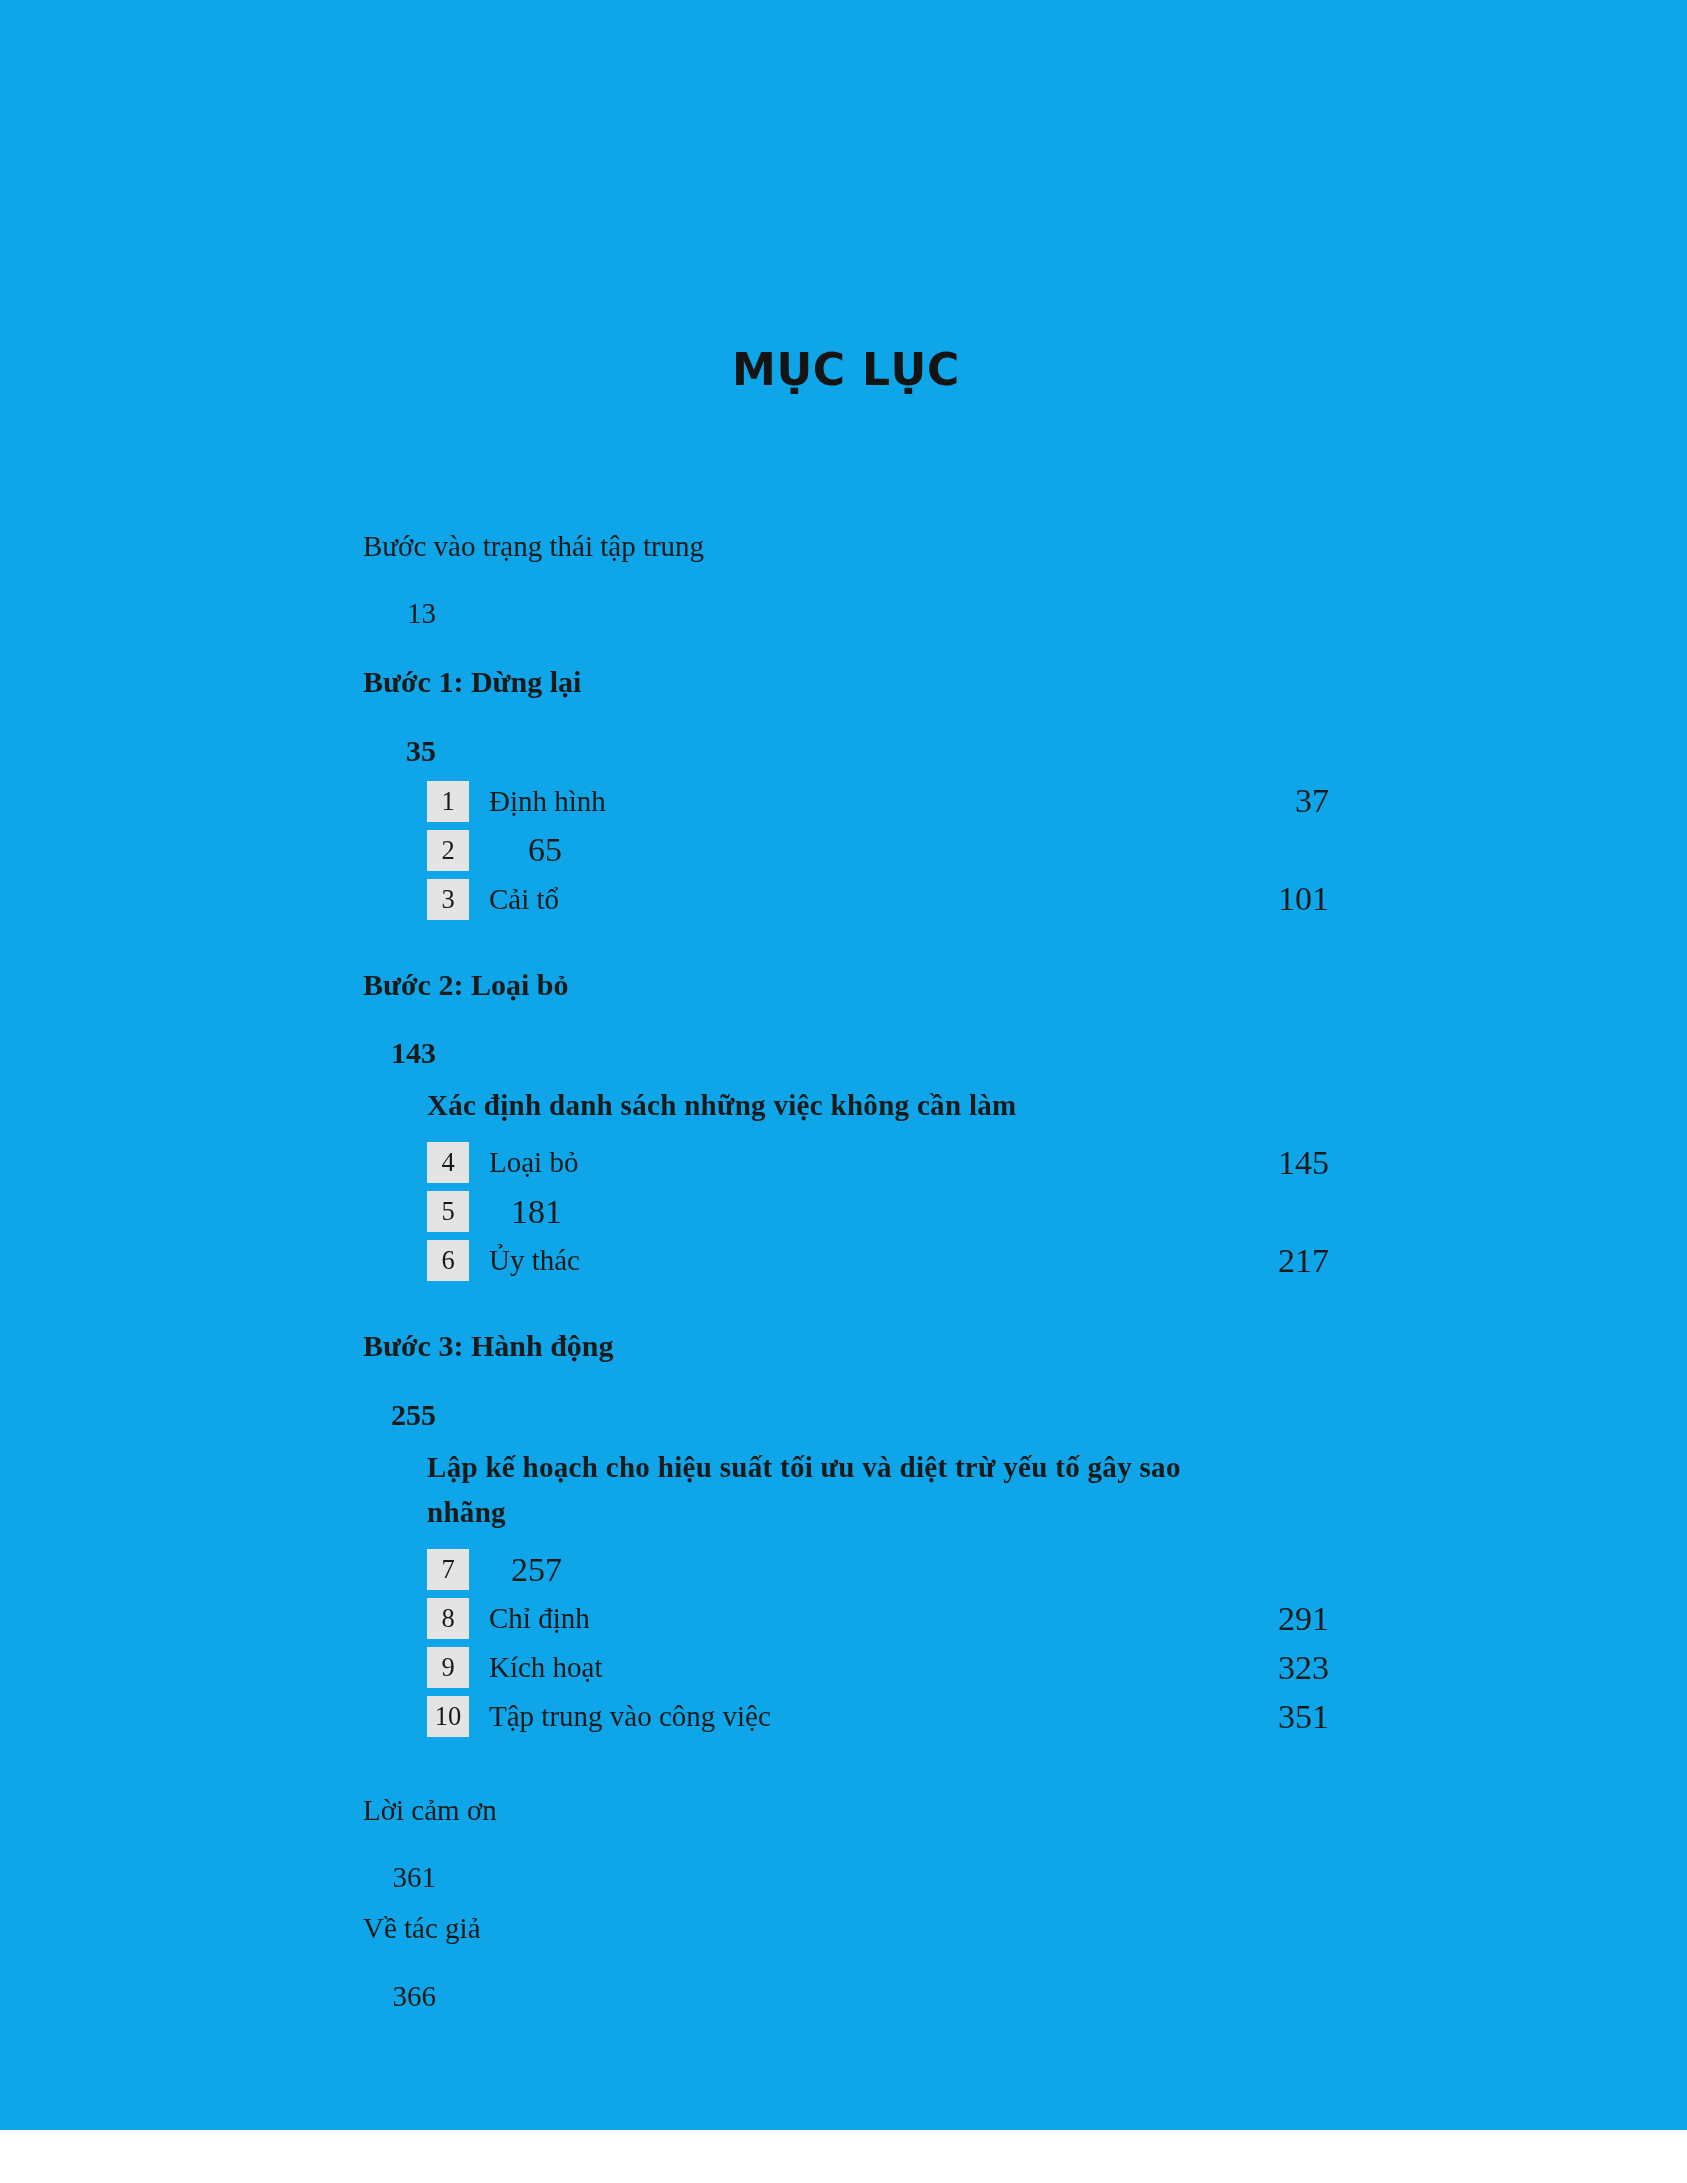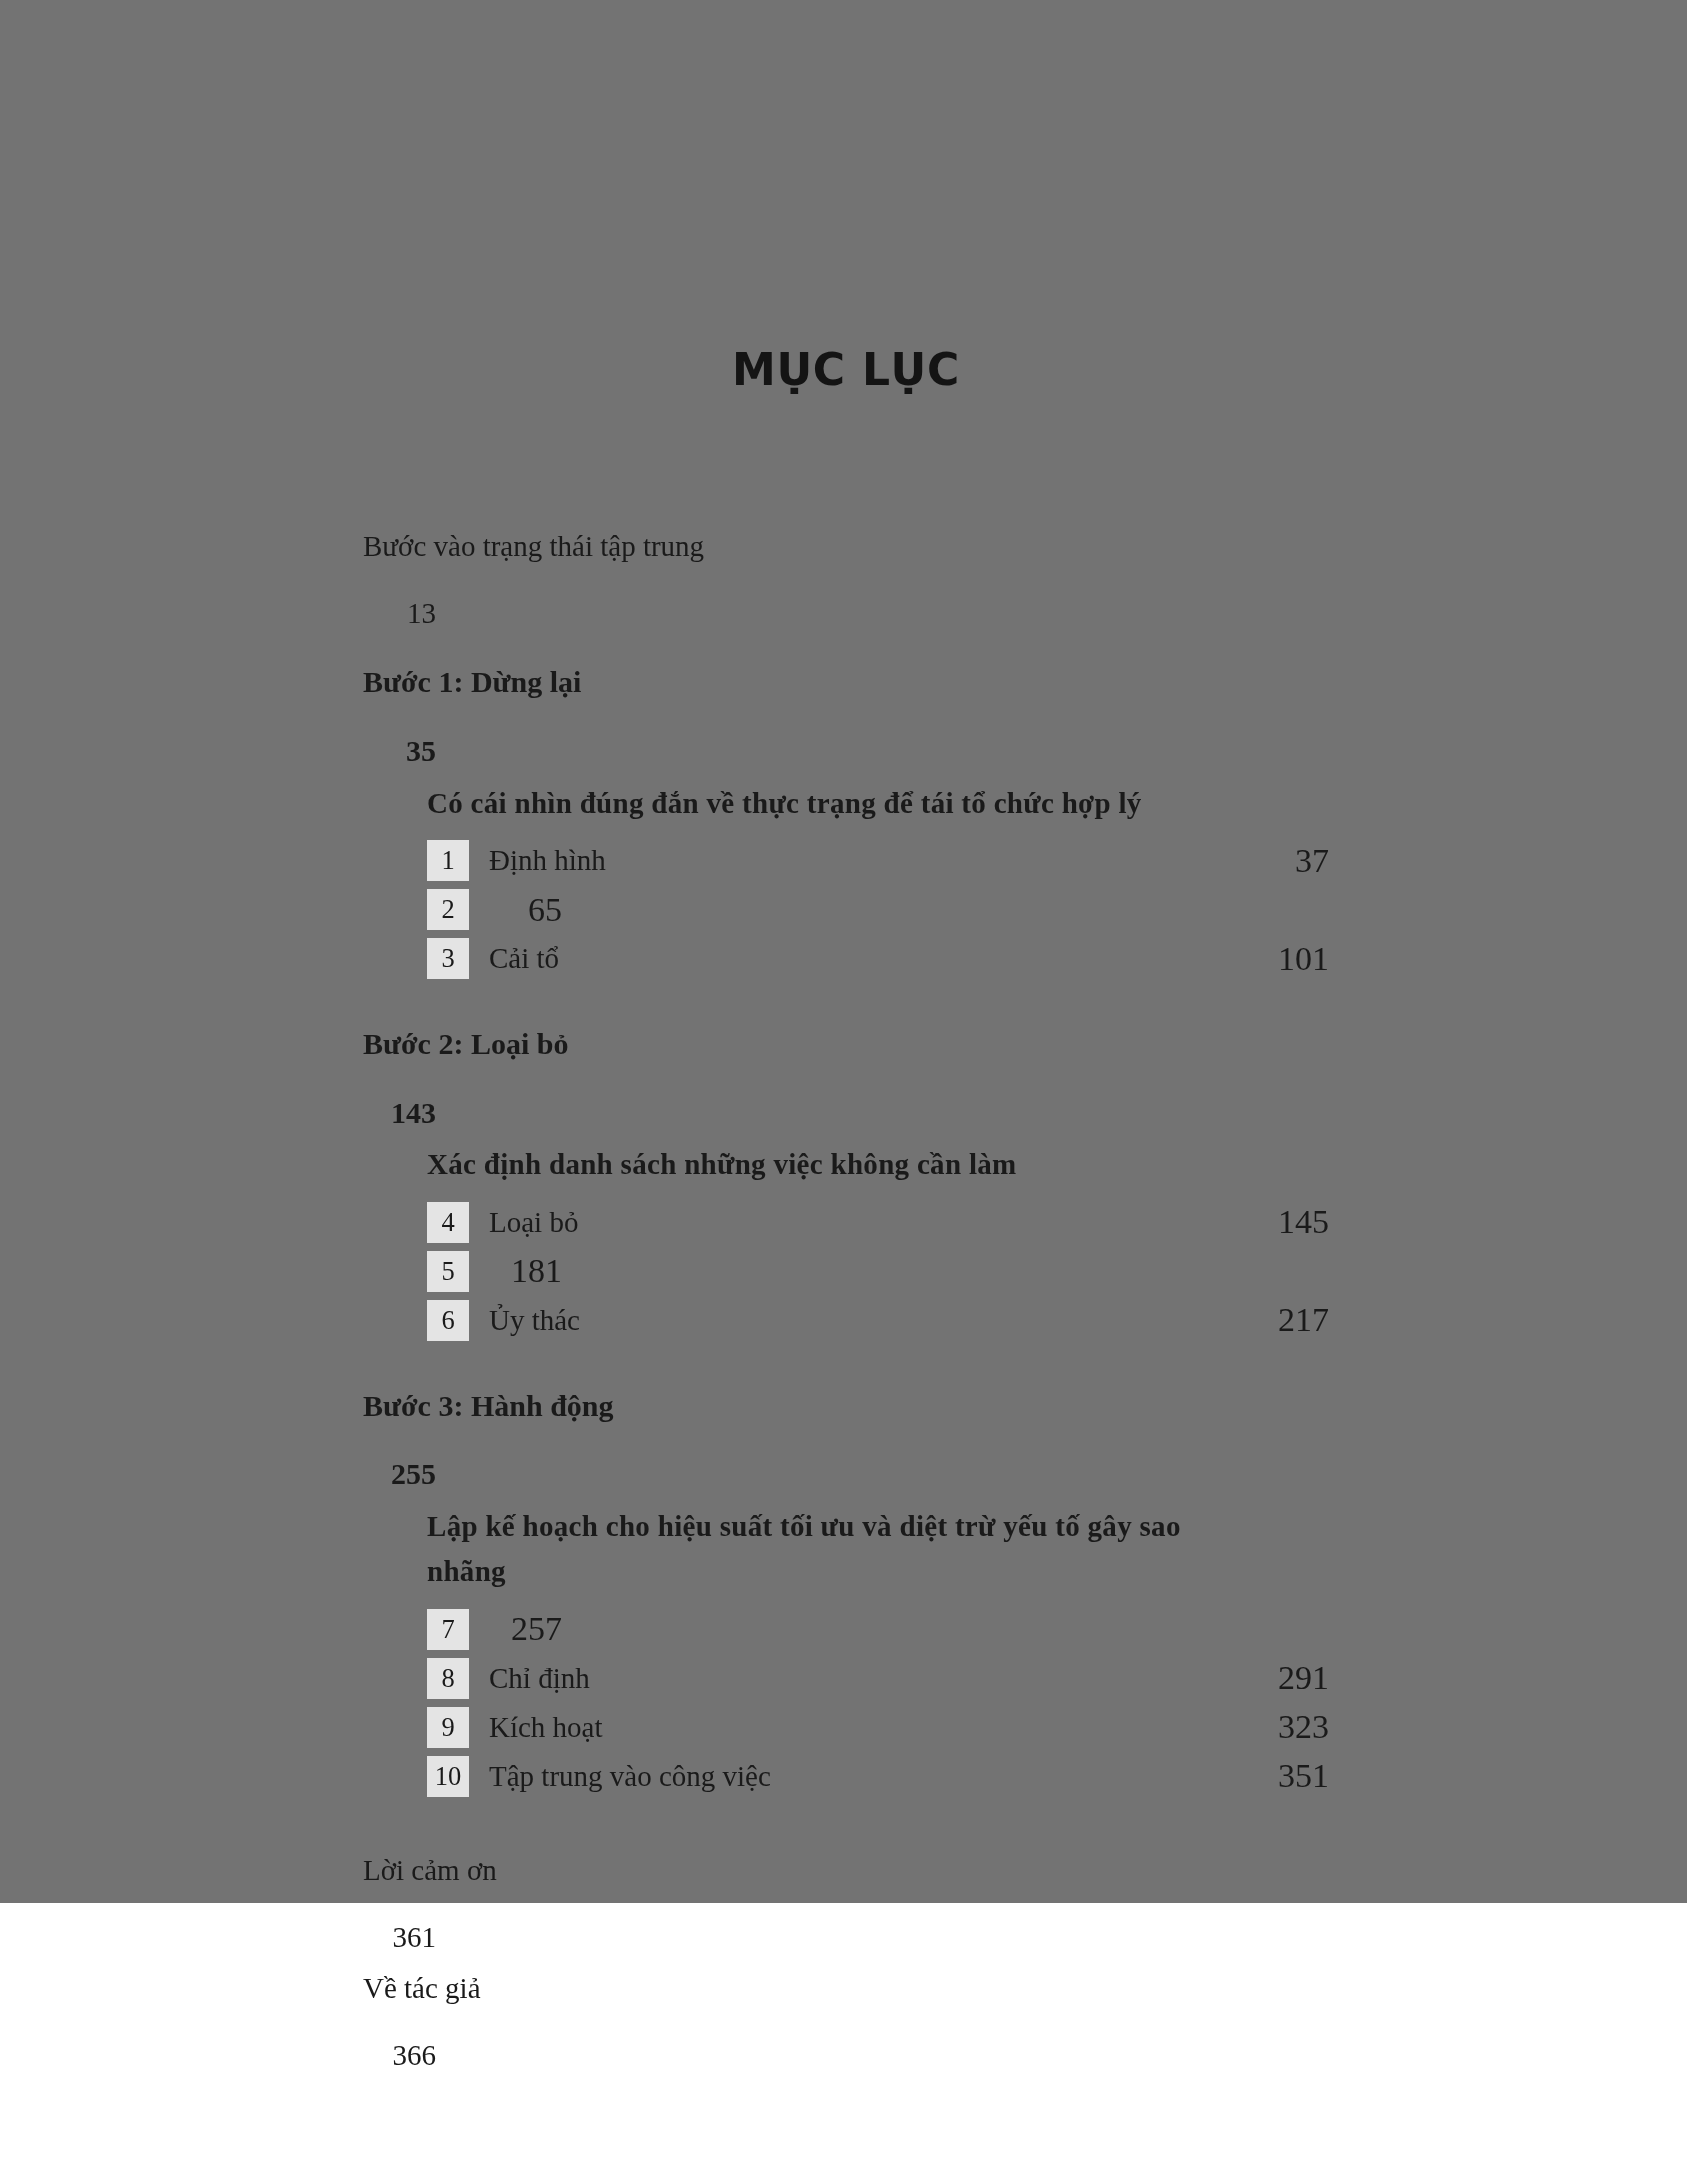--- a/index.html
+++ b/index.html
@@ -11,22 +11,22 @@
     width: 1687px;
     height: 2183px;
     font-family: "Liberation Serif", serif;
     color: #1a1a1a;
     -webkit-font-smoothing: antialiased;
   }
 
   .page {
     position: relative;
     width: 1687px;
-    height: 1903px;
-    background: #737373;
+    height: 2130px;
+    background: #0ea5e9;
     box-sizing: border-box;
   }
 
   .content {
     position: absolute;
     left: 363px;
     top: 344px;
     width: 966px;
   }
 
@@ -140,21 +140,20 @@
 
     <div class="row entry-plain">
       <span class="label">Bước vào trạng thái tập trung</span>
       <span class="page-num">13</span>
     </div>
 
     <div class="row entry-part">
       <span class="label">Bước 1: Dừng lại</span>
       <span class="page-num">35</span>
     </div>
-    <div class="part-subtitle">Có cái nhìn đúng đắn về thực trạng để tái tổ chức hợp lý</div>
 
     <div class="chapter">
       <span class="num-box">1</span>
       <span class="ch-label">Định hình</span>
       <span class="ch-page">37</span>
     </div>
     <div class="chapter">
       <span class="num-box">2</span>
       <span class="ch-page">65</span>
     </div>

